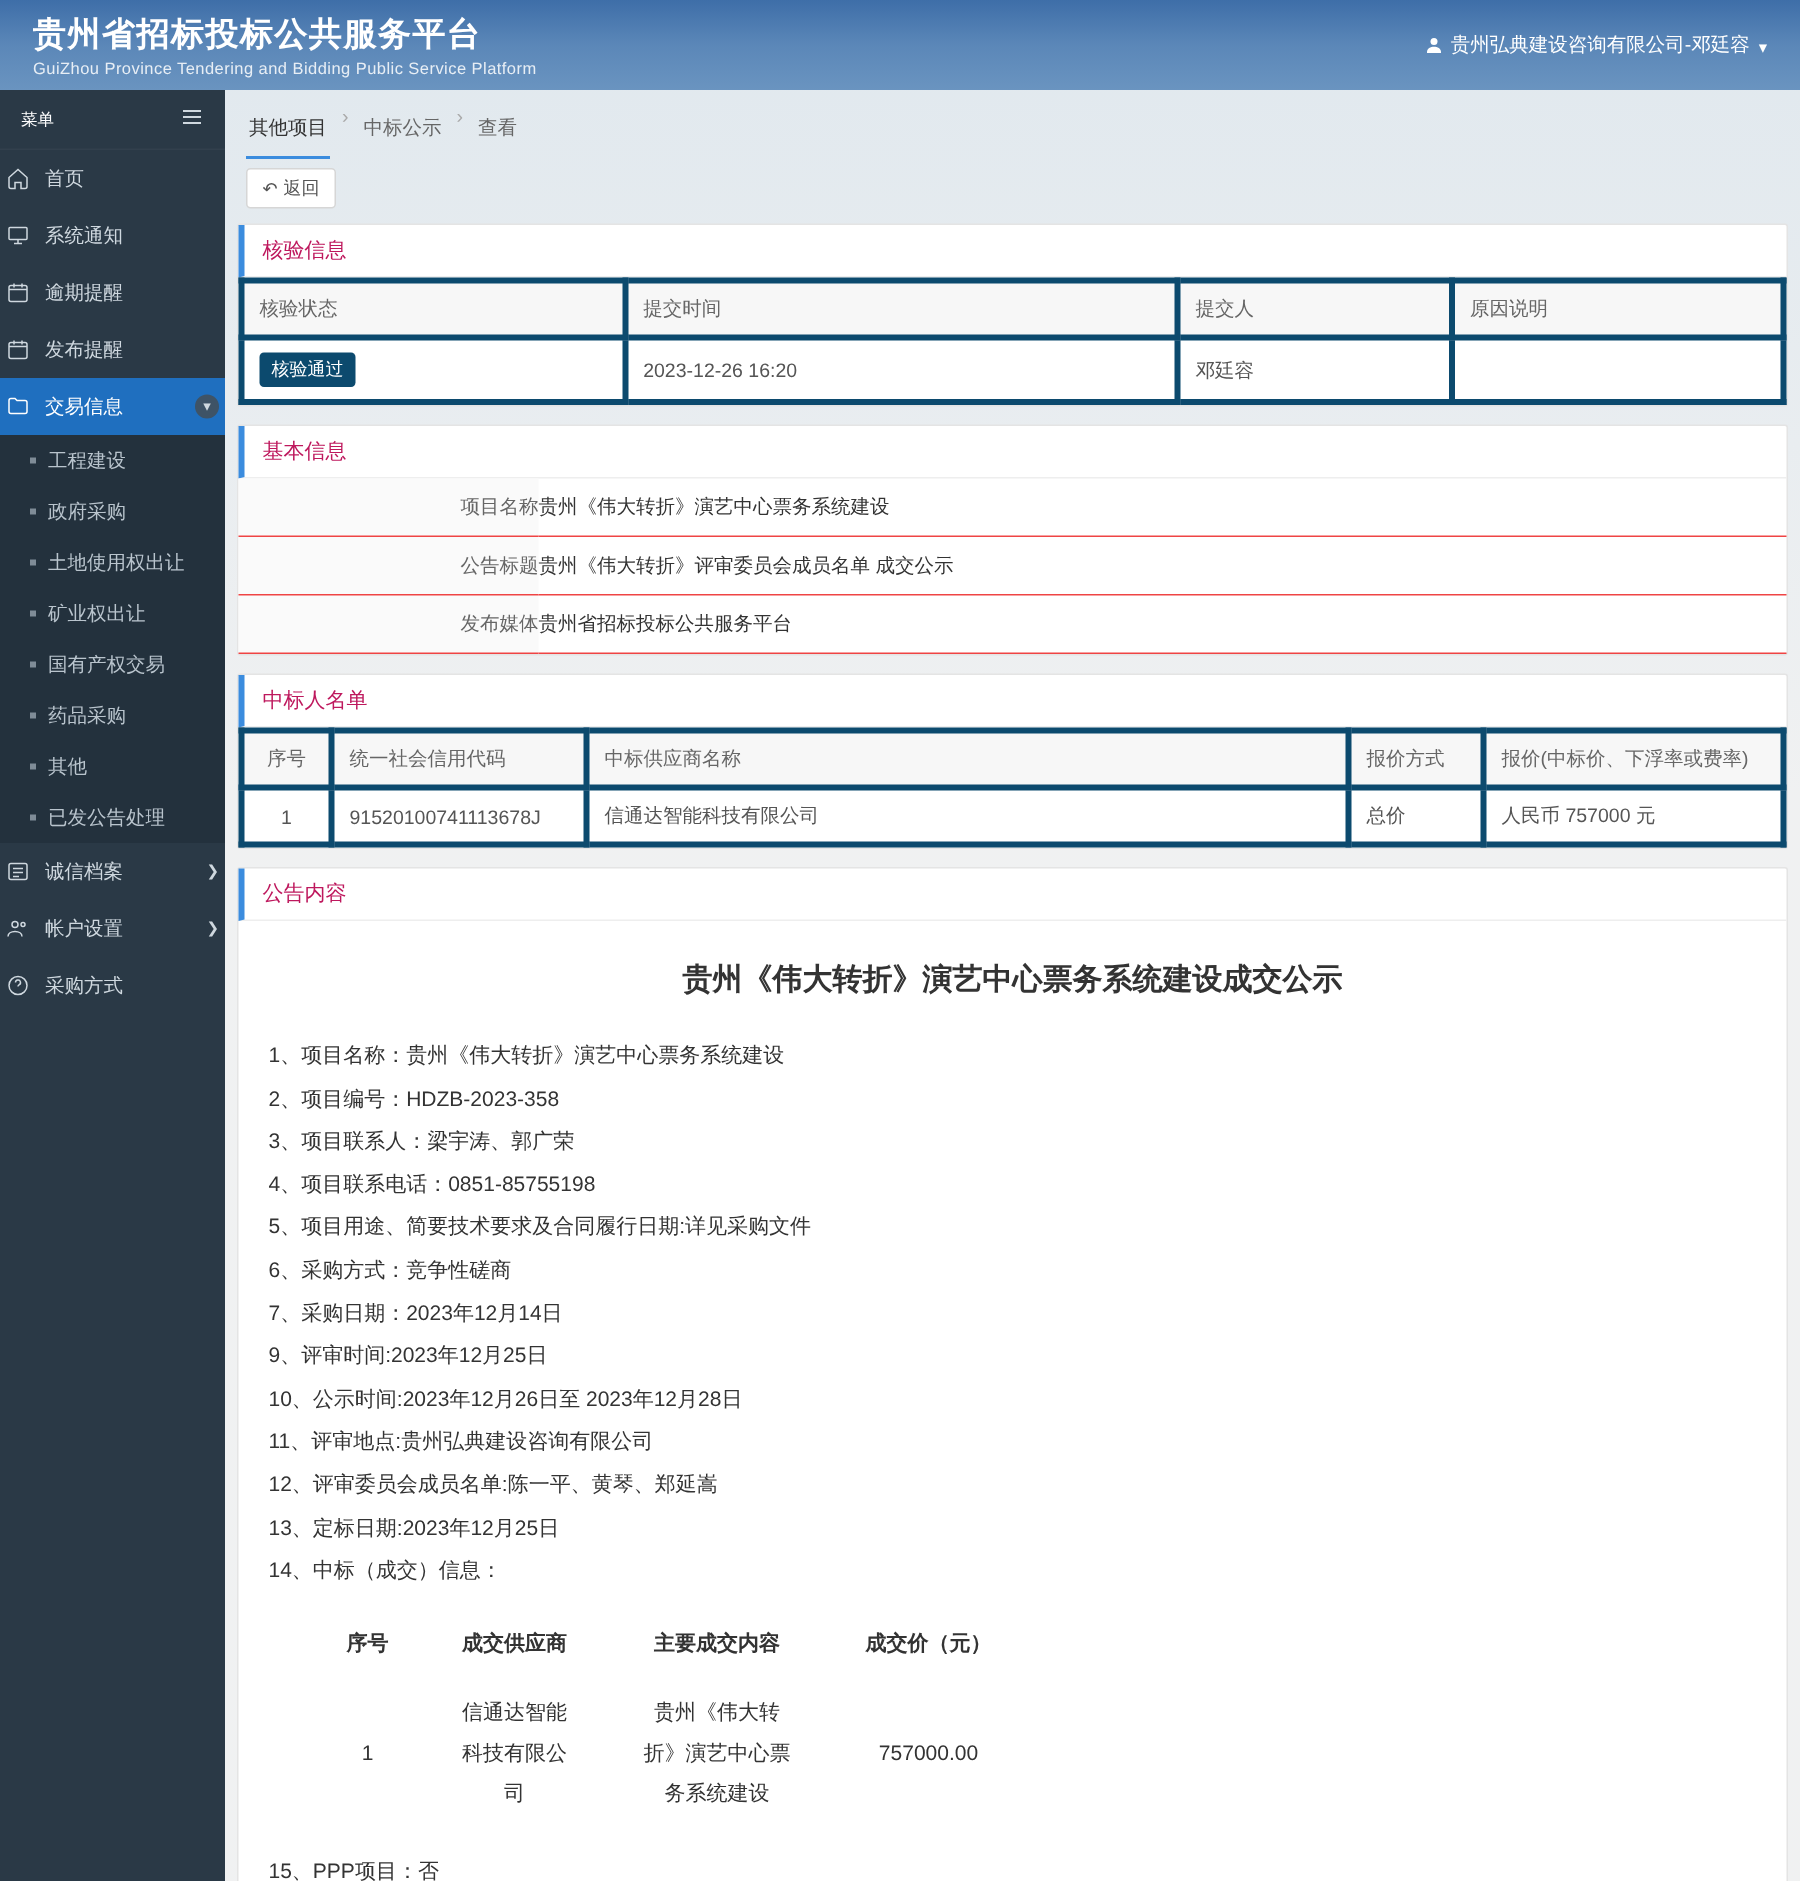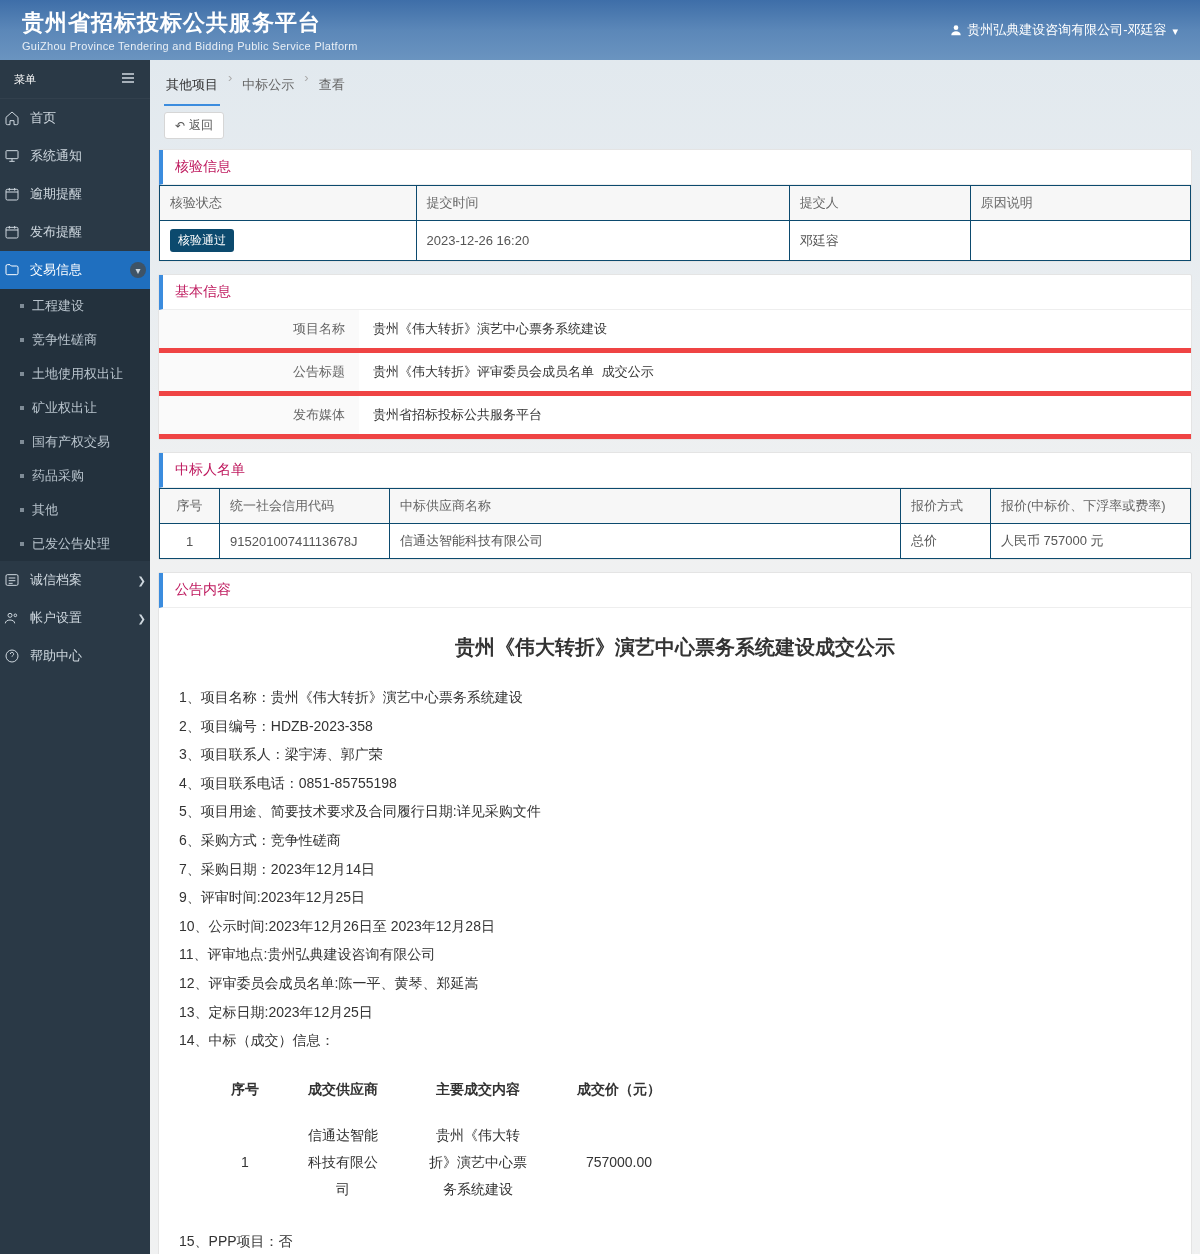--- a/index.html
+++ b/index.html
@@ -71,29 +71,29 @@
     background:#fff; border:1px solid #e4e4e4; border-radius:2px;
     margin:0 0 12px 0;
   }
   .panel-title {
     padding:8px 12px; font-size:14px; color:#be185d;
     border-bottom:1px solid #eee;
     border-left:4px solid #3b8cde;
   }
   table.grid { width:100%; border-collapse:collapse; font-size:13px; }
   table.grid th, table.grid td {
-    border:1px solid #0c4a6e; padding:8px 10px; text-align:left; color:#555;
+    border:4px solid #0c4a6e; padding:8px 10px; text-align:left; color:#555;
   }
   table.grid th { background:#f7f7f7; font-weight:500; color:#666;}
   .badge-pass {
     display:inline-block; background:#0c4a6e; color:#fff;
     font-size:12px; padding:3px 8px; border-radius:3px;
   }
   .kv-table { width:100%; border-collapse:collapse; font-size:13px;}
-  .kv-table td { padding:10px 14px; border-bottom:5px solid #ef4444;font-family:Liberation Mono, monospace; }
+  .kv-table td { padding:10px 0; border-bottom:1px solid #ef4444; }
   .kv-table td.k { width:200px; text-align:right; color:#666; background:#fafafa;}
   .kv-table td.v { color:#333; }
   .notice-body { padding:16px 20px 24px 20px; font-size:14px; color:#333; line-height:1.9;}
   .notice-title { text-align:center; font-size:20px; font-weight:600; margin:4px 0 18px 0;}
   .notice-body .line { margin:2px 0; }
   .deal-table { border-collapse:collapse; margin:12px 0 16px 28px; font-size:14px;}
   .deal-table th, .deal-table td { padding:10px 24px; text-align:center; }
   .small-chev-circle {
     width:16px;height:16px;border-radius:50%;background:#3e5366;display:inline-flex;
     align-items:center;justify-content:center;color:#cfd8df;font-size:10px;
@@ -173,21 +173,21 @@
           </svg>
         </span>
       <span>交易信息</span>
       <span class="chev small-chev-circle">▾</span>
     </div>
     <div class="side-sub">
       <div class="subitem">
           <span>工程建设</span>
         </div>
       <div class="subitem">
-          <span>竞争性磋商</span>
+          <span>政府采购</span>
         </div>
       <div class="subitem">
           <span>土地使用权出让</span>
         </div>
       <div class="subitem">
           <span>矿业权出让</span>
         </div>
       <div class="subitem">
           <span>国有产权交易</span>
         </div>
@@ -222,21 +222,21 @@
       <span>帐户设置</span>
       <span class="right-chev">❯</span>
     </div>
     <div class="side-item">
       <span class="icn">
           <svg viewBox="0 0 24 24">
             <circle cx="12" cy="12" r="9"></circle>
             <path d="M9.5 9a2.5 2.5 0 1 1 3.5 2.3c-.8.4-1 1-1 1.7M12 17h.01"></path>
           </svg>
         </span>
-      <span>帮助中心</span>
+      <span>采购方式</span>
     </div>
   </div>
 
   <div class="main">
     <div class="breadcrumb">
       <span class="crumb first">其他项目</span>
       <span class="sep">›</span>
       <span class="crumb">中标公示</span>
       <span class="sep">›</span>
       <span class="crumb">查看</span>

